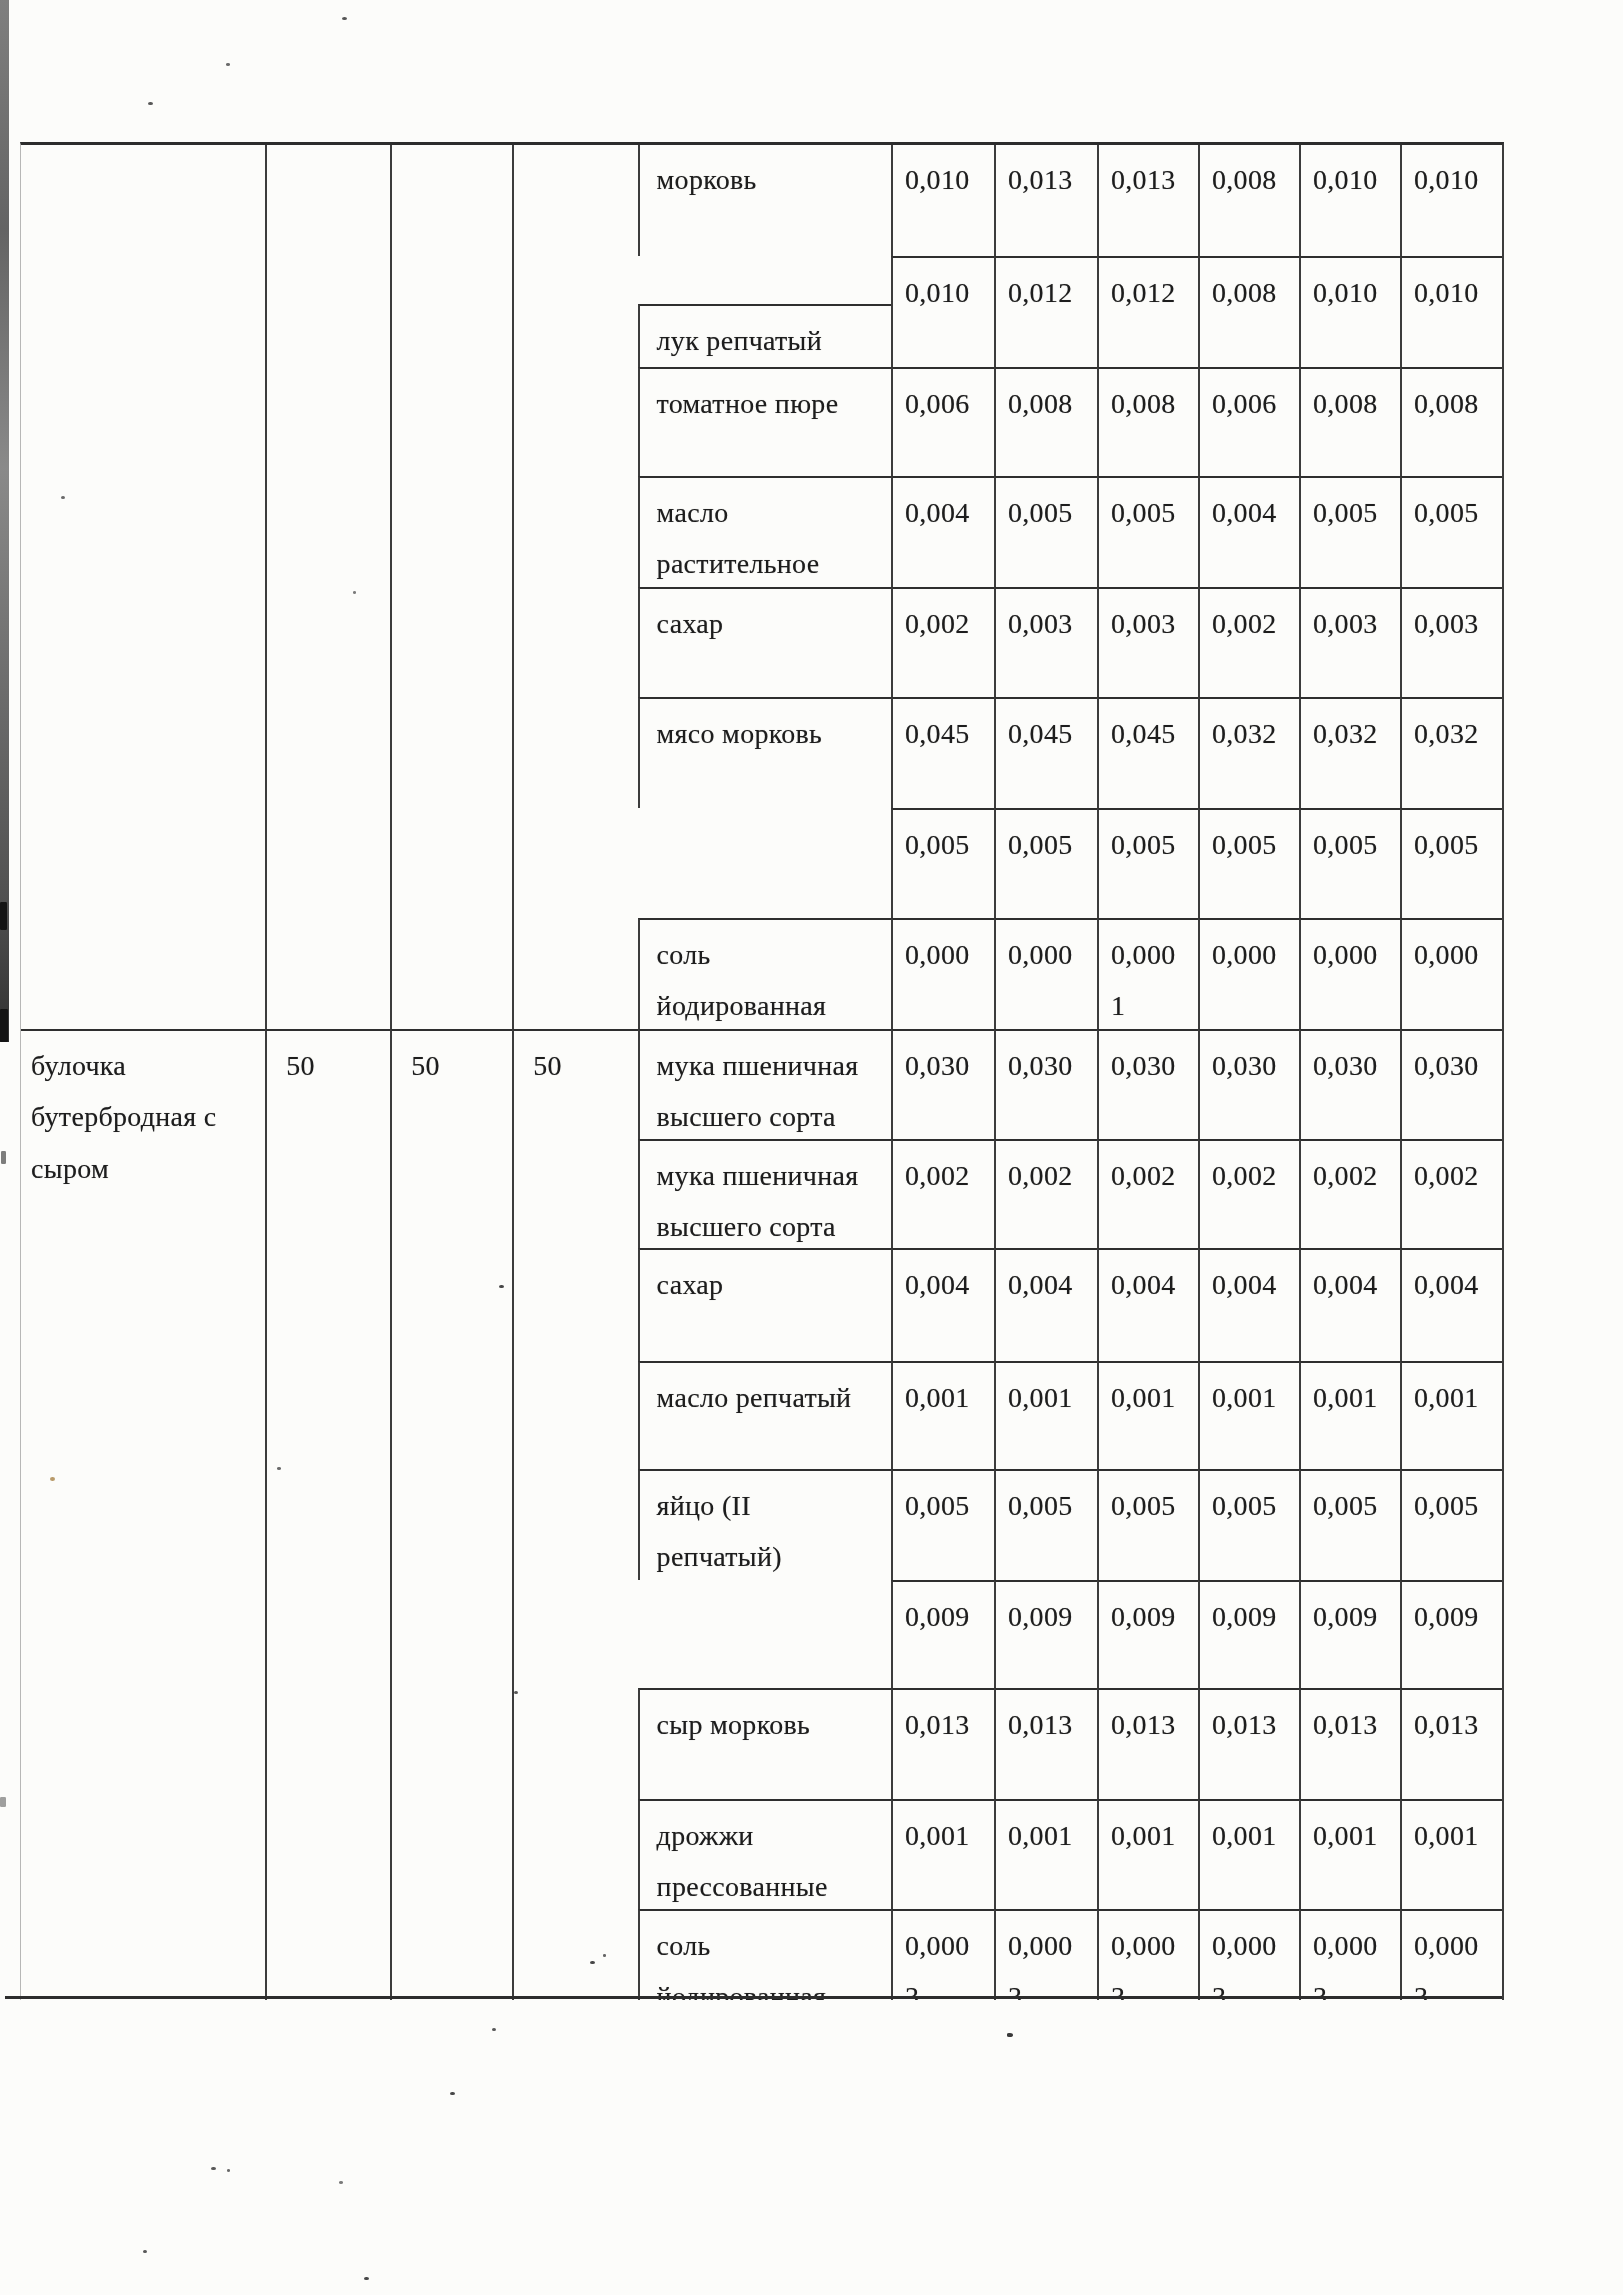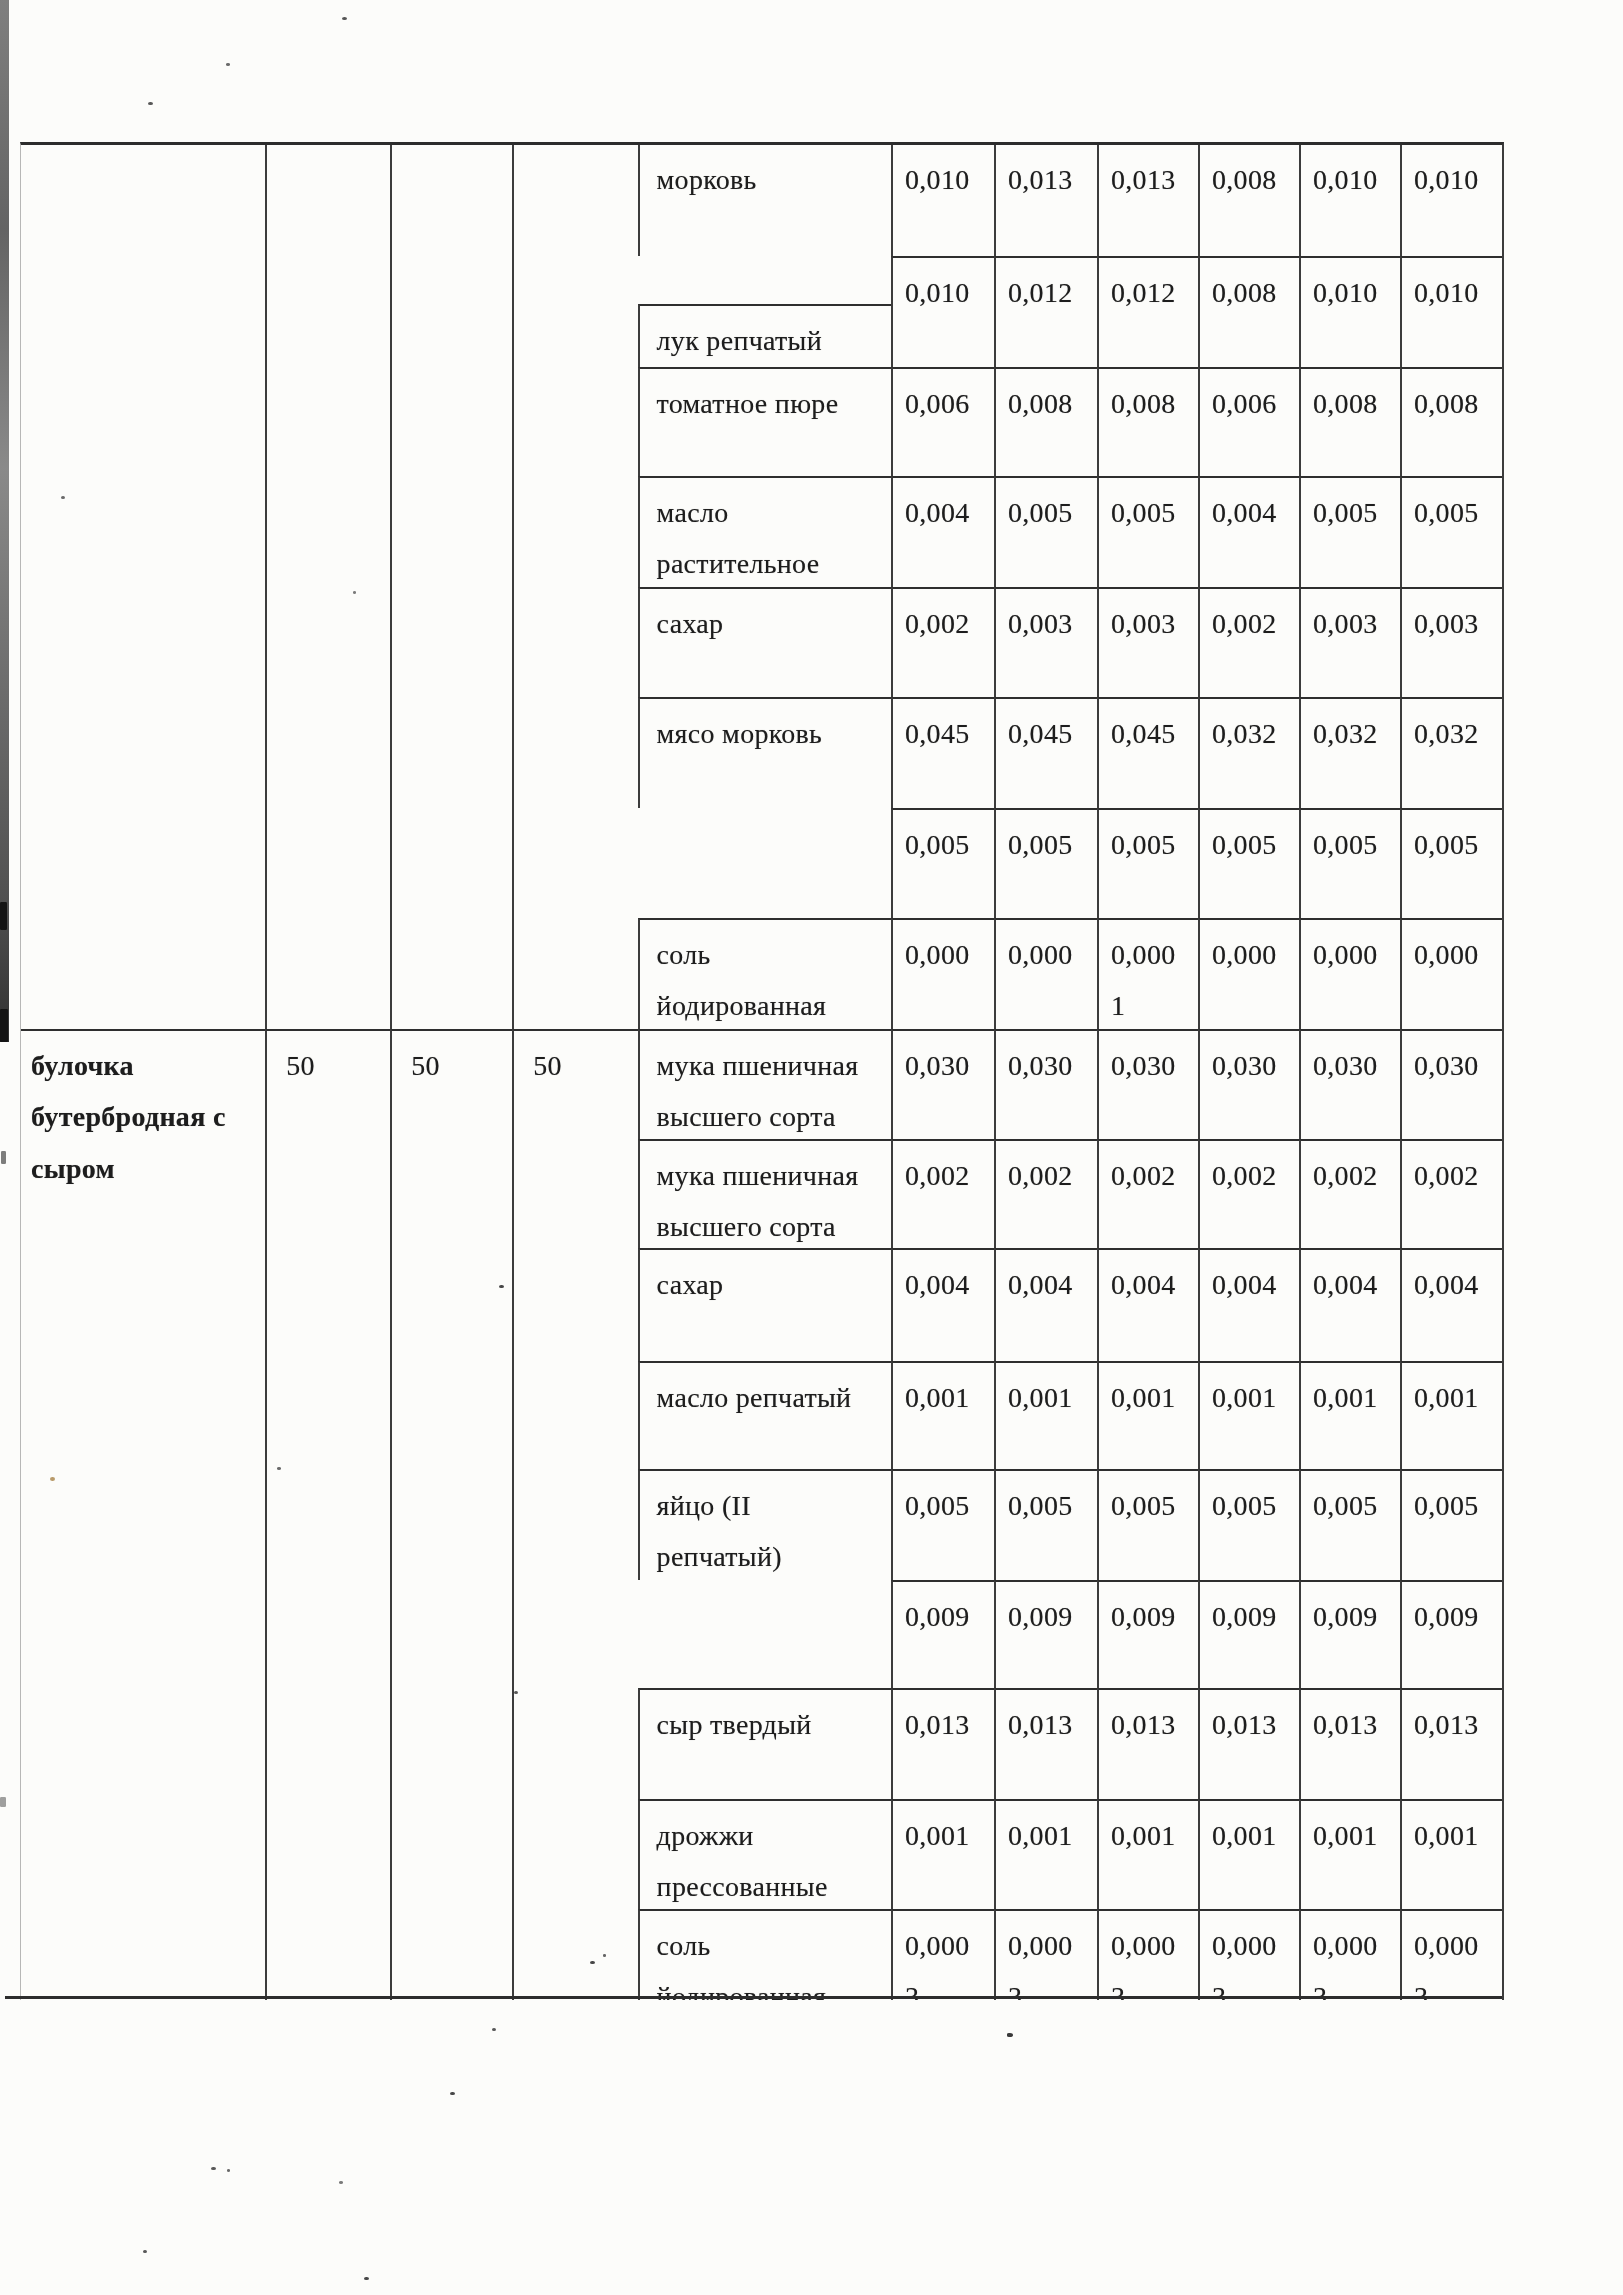--- a/index.html
+++ b/index.html
@@ -119,21 +119,21 @@
       <div class="cell val" style="grid-area: 7 / 11;">0,005</div>
       <div class="cell" style="grid-area: 8 / 5;">соль
 йодированная</div>
       <div class="cell val" style="grid-area: 8 / 6;">0,000</div>
       <div class="cell val" style="grid-area: 8 / 7;">0,000</div>
       <div class="cell val" style="grid-area: 8 / 8;">0,000
 1</div>
       <div class="cell val" style="grid-area: 8 / 9;">0,000</div>
       <div class="cell val" style="grid-area: 8 / 10;">0,000</div>
       <div class="cell val" style="grid-area: 8 / 11;">0,000</div>
-      <div class="cell c1" style="grid-area: 9 / 1 / span 9; font-weight: bold;">булочка
+      <div class="cell c1" style="grid-area: 9 / 1 / span 9;">булочка
 бутербродная с
 сыром</div>
       <div class="cell portion" style="grid-area: 9 / 2 / span 9;">50</div>
       <div class="cell portion" style="grid-area: 9 / 3 / span 9;">50</div>
       <div class="cell portion" style="grid-area: 9 / 4 / span 9;">50</div>
       <div class="cell" style="grid-area: 9 / 5;">мука пшеничная
 высшего сорта</div>
       <div class="cell val" style="grid-area: 9 / 6;">0,030</div>
       <div class="cell val" style="grid-area: 9 / 7;">0,030</div>
       <div class="cell val" style="grid-area: 9 / 8;">0,030</div>
@@ -170,21 +170,21 @@
       <div class="cell val" style="grid-area: 13 / 8;">0,005</div>
       <div class="cell val" style="grid-area: 13 / 9;">0,005</div>
       <div class="cell val" style="grid-area: 13 / 10;">0,005</div>
       <div class="cell val" style="grid-area: 13 / 11;">0,005</div>
       <div class="cell val" style="grid-area: 14 / 6;">0,009</div>
       <div class="cell val" style="grid-area: 14 / 7;">0,009</div>
       <div class="cell val" style="grid-area: 14 / 8;">0,009</div>
       <div class="cell val" style="grid-area: 14 / 9;">0,009</div>
       <div class="cell val" style="grid-area: 14 / 10;">0,009</div>
       <div class="cell val" style="grid-area: 14 / 11;">0,009</div>
-      <div class="cell" style="grid-area: 15 / 5;">сыр твердый</div>
+      <div class="cell" style="grid-area: 15 / 5;">сыр морковь</div>
       <div class="cell val" style="grid-area: 15 / 6;">0,013</div>
       <div class="cell val" style="grid-area: 15 / 7;">0,013</div>
       <div class="cell val" style="grid-area: 15 / 8;">0,013</div>
       <div class="cell val" style="grid-area: 15 / 9;">0,013</div>
       <div class="cell val" style="grid-area: 15 / 10;">0,013</div>
       <div class="cell val" style="grid-area: 15 / 11;">0,013</div>
       <div class="cell" style="grid-area: 16 / 5;">дрожжи
 прессованные</div>
       <div class="cell val" style="grid-area: 16 / 6;">0,001</div>
       <div class="cell val" style="grid-area: 16 / 7;">0,001</div>

